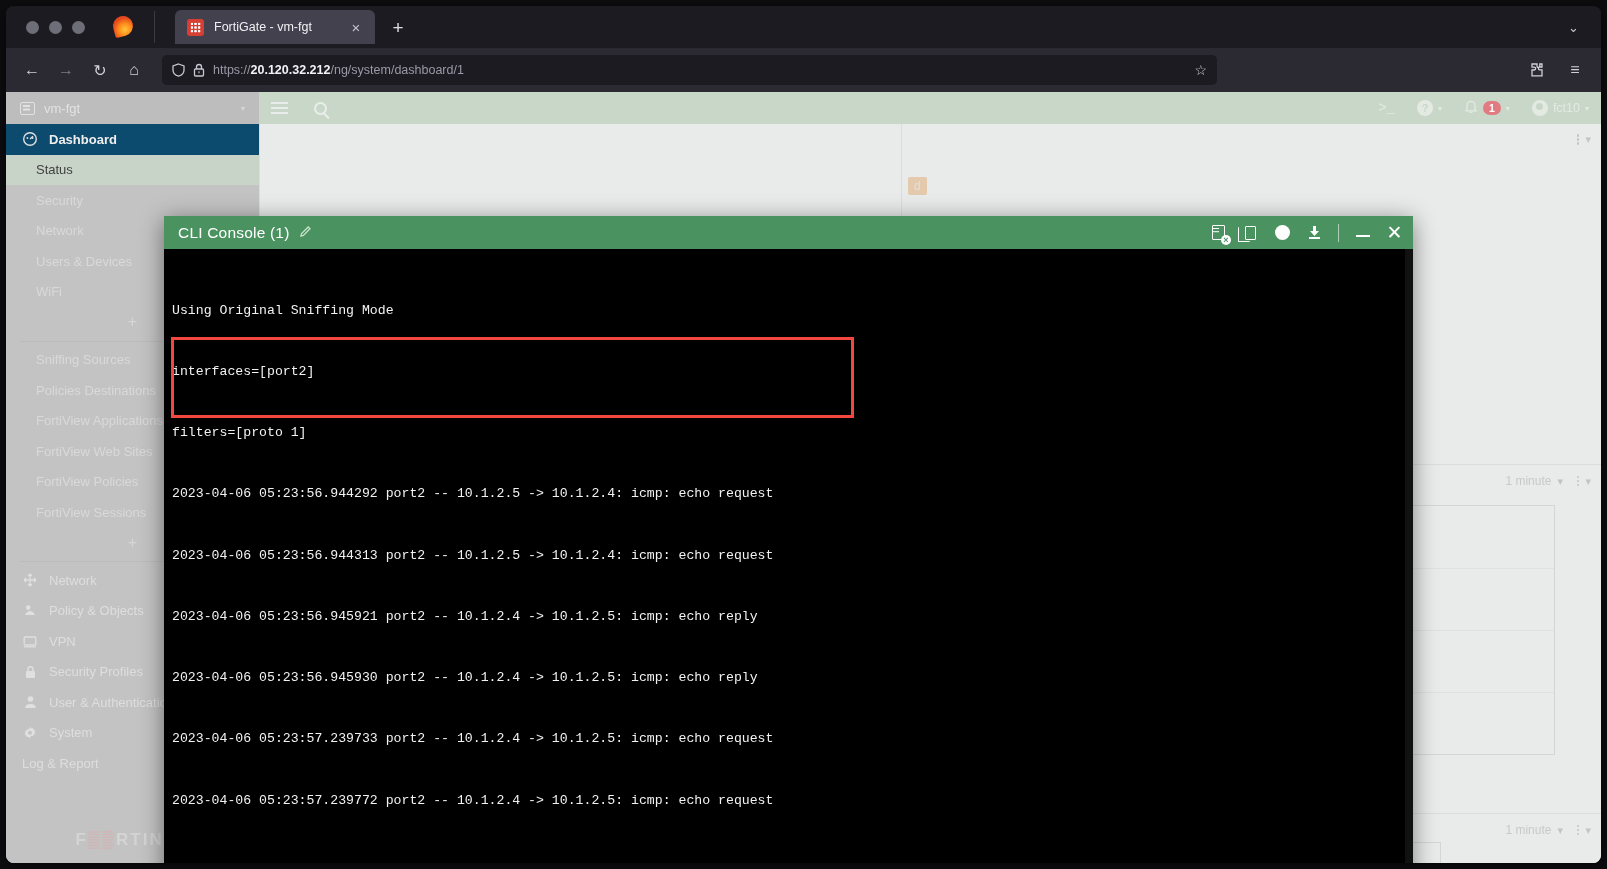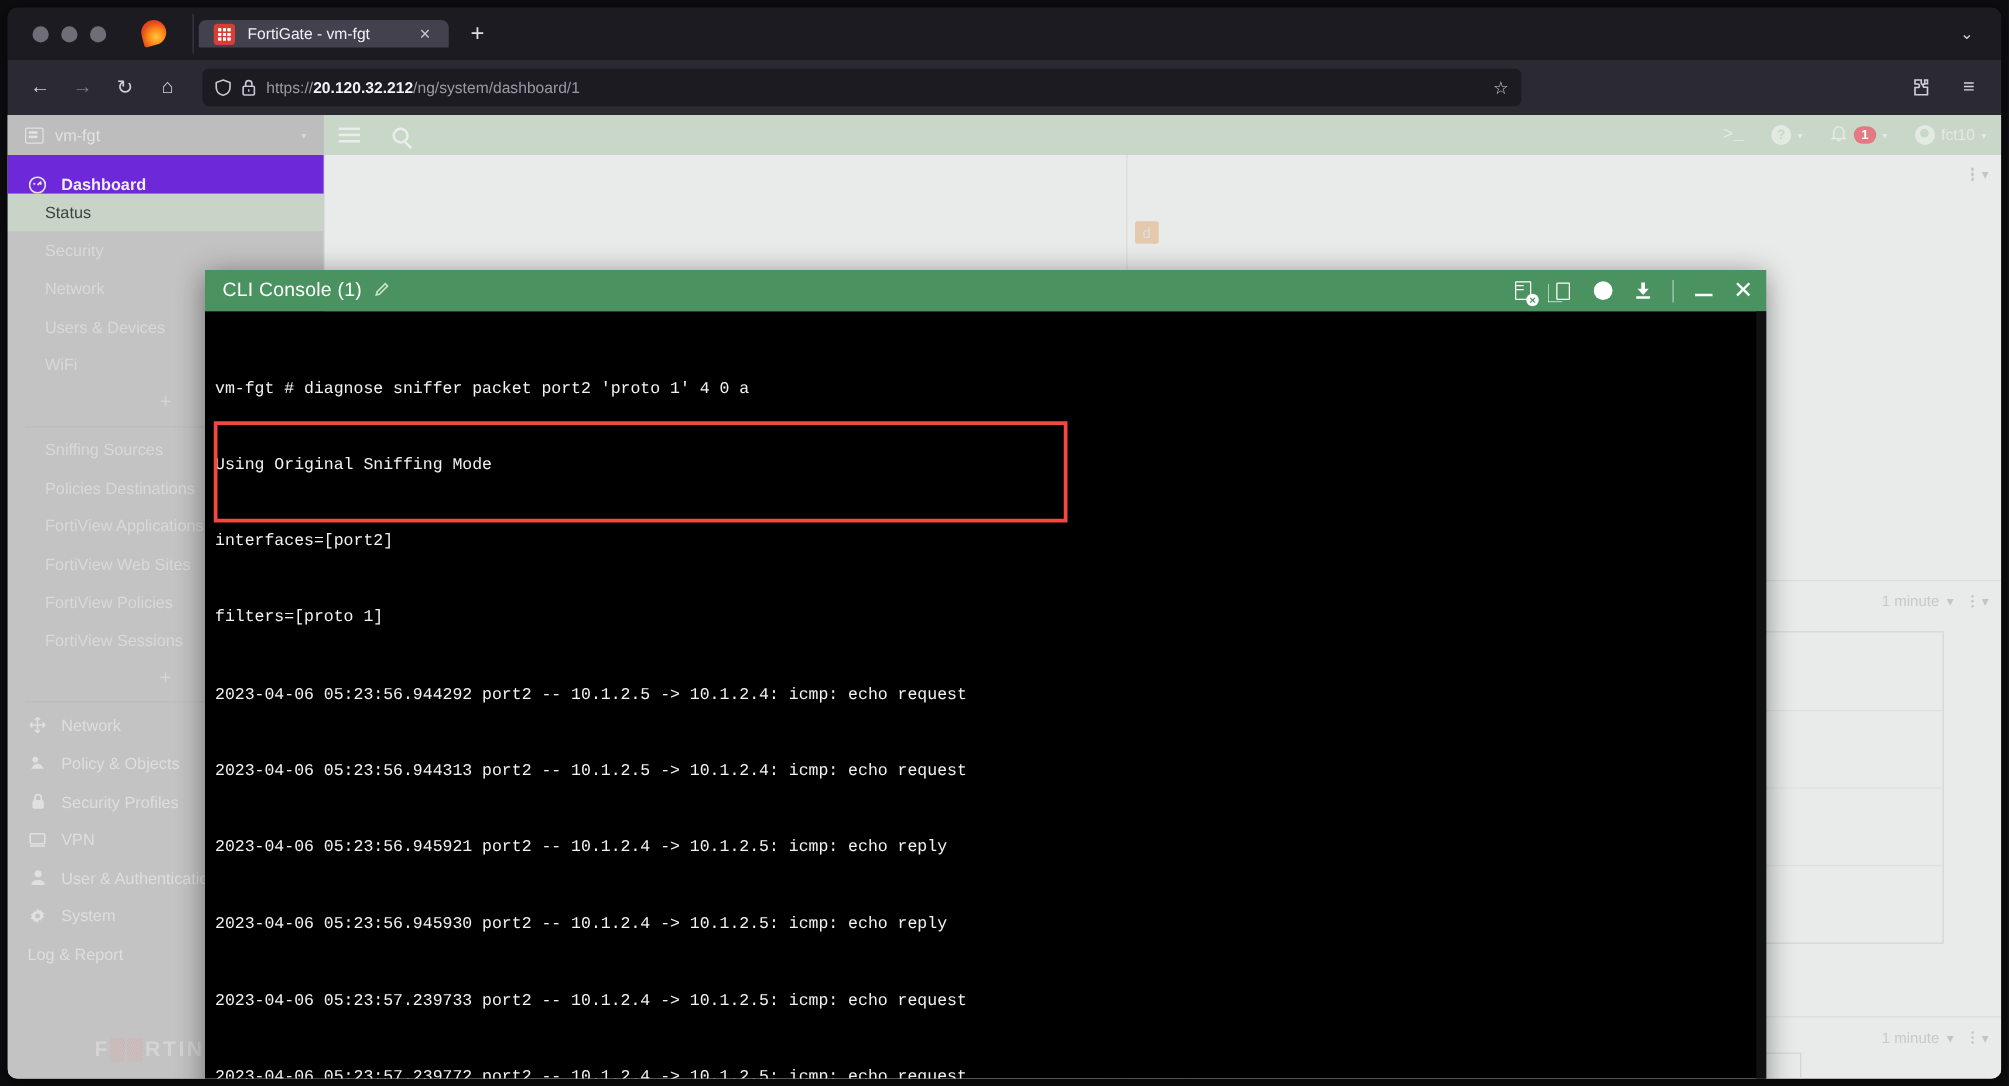--- a/index.html
+++ b/index.html
@@ -45,25 +45,25 @@
     width: 20px; height: 20px; border-radius: 50% 50% 50% 10%;
     background: radial-gradient(circle at 55% 70%, #ffc43d 0%, #ff8c1a 35%, #e64a1e 65%, #c9341a 100%);
     transform: rotate(-15deg);
   }
   .tabstrip-divider {
     position: absolute; left: 148px; top: 5px; bottom: 5px;
     width: 1px; background: #3a3945;
   }
   .tab {
     display: flex; align-items: center; gap: 10px;
-    height: 22px; min-width: 200px; max-width: 215px;
+    height: 34px; min-width: 200px; max-width: 215px;
     padding: 0 8px 0 12px;
     background: #42414d;
     border-radius: 6px 6px 0 0;
-    margin-left: 4px;
+    margin-left: 20px;
   }
   .favicon {
     width: 17px; height: 17px; border-radius: 3px;
     background: #d73f35;
     position: relative; flex: none;
   }
   .favicon::after {
     content: ""; position: absolute; inset: 3px;
     background-image:
       radial-gradient(circle, #fff 42%, transparent 45%),
@@ -181,21 +181,21 @@
     width: 7px; height: 2px; background: #e2e2e2;
     box-shadow: 0 3.5px 0 #e2e2e2;
   }
   .sb-dev-caret { margin-left: auto; font-size: 8px; color: #d8d8d8; }
   .sb-main { flex: 1; overflow: hidden; }
   .sb-row {
     display: flex; align-items: center; gap: 11px;
     height: 30.5px; padding: 0 16px; color: #dedede;
     white-space: nowrap;
   }
-  .sb-row.header { color: #efefef; font-weight: 600; background: #6d28d9; align-items: flex-end; }
+  .sb-row.header { color: #efefef; font-weight: 600; background: #0c4a6e; }
   .sb-row.sub { padding-left: 30px; color: #d9d9d9; }
   .sb-row.sub.active { background: #c9d4c9; color: #404040; }
   .sb-row.plus { justify-content: center; color: #d6d6d6; font-size: 16px; }
   .sb-sep { height: 1px; background: #bbb; margin: 3px 14px; }
   .sb-ic {
     width: 16px; flex: none; display: flex;
     align-items: center; justify-content: center;
     color: #e0e0e0; font-size: 13px;
   }
   .sb-footer {
@@ -536,35 +536,35 @@
             <span class="sb-ic">
               <svg width="14" height="14" viewBox="0 0 14 14" fill="#e0e0e0">
                   <path d="M2 11 q2-4 5-4 t5 4 z"></path>
                   <circle cx="5.2" cy="3.6" r="2.3"></circle>
                 </svg>
             </span>
             <span>Policy &amp; Objects</span>
           </div>
           <div class="sb-row">
             <span class="sb-ic">
+              <svg width="14" height="13" viewBox="0 0 14 13" fill="none" stroke="#e0e0e0" stroke-width="1.3">
+                  <rect x="1.2" y="2" width="11.6" height="8" rx="1"></rect>
+                  <path d="M1 11.8h12"></path>
+                </svg>
+            </span>
+            <span>VPN</span>
+          </div>
+          <div class="sb-row">
+            <span class="sb-ic">
               <svg width="13" height="14" viewBox="0 0 13 14" fill="#e0e0e0">
                   <rect x="2" y="6" width="9" height="7" rx="1.2"></rect>
                   <path d="M4 6V4.2a2.5 2.5 0 0 1 5 0V6" fill="none" stroke="#e0e0e0" stroke-width="1.4"></path>
                 </svg>
             </span>
             <span>Security Profiles</span>
-          </div>
-          <div class="sb-row">
-            <span class="sb-ic">
-              <svg width="14" height="13" viewBox="0 0 14 13" fill="none" stroke="#e0e0e0" stroke-width="1.3">
-                  <rect x="1.2" y="2" width="11.6" height="8" rx="1"></rect>
-                  <path d="M1 11.8h12"></path>
-                </svg>
-            </span>
-            <span>VPN</span>
           </div>
           <div class="sb-row">
             <span class="sb-ic">
               <svg width="13" height="14" viewBox="0 0 13 14" fill="#e0e0e0">
                   <circle cx="6.5" cy="4" r="2.8"></circle>
                   <path d="M1.2 13 q0-4 5.3-4 t5.3 4 z"></path>
                 </svg>
             </span>
             <span>User &amp; Authentication</span>
           </div>
@@ -615,21 +615,20 @@
             </span>
             <span class="cli-sep"></span>
             <span class="cli-ic">
                 <span class="ic-min"></span>
               </span>
             <span class="cli-ic ic-close">✕</span>
           </div>
         </div>
         <div class="cli-body">
           <div class="term">
-            <div class="term-line">vm-fgt # diagnose sniffer packet port2 'proto 1' 4 0 a</div>
             <div class="term-line">Using Original Sniffing Mode</div>
             <div class="term-line">interfaces=[port2]</div>
             <div class="term-line">filters=[proto 1]</div>
             <div class="term-line">2023-04-06 05:23:56.944292 port2 -- 10.1.2.5 -&gt; 10.1.2.4: icmp: echo request</div>
             <div class="term-line">2023-04-06 05:23:56.944313 port2 -- 10.1.2.5 -&gt; 10.1.2.4: icmp: echo request</div>
             <div class="term-line">2023-04-06 05:23:56.945921 port2 -- 10.1.2.4 -&gt; 10.1.2.5: icmp: echo reply</div>
             <div class="term-line">2023-04-06 05:23:56.945930 port2 -- 10.1.2.4 -&gt; 10.1.2.5: icmp: echo reply</div>
             <div class="term-line">2023-04-06 05:23:57.239733 port2 -- 10.1.2.4 -&gt; 10.1.2.5: icmp: echo request</div>
             <div class="term-line">2023-04-06 05:23:57.239772 port2 -- 10.1.2.4 -&gt; 10.1.2.5: icmp: echo request</div>
             

